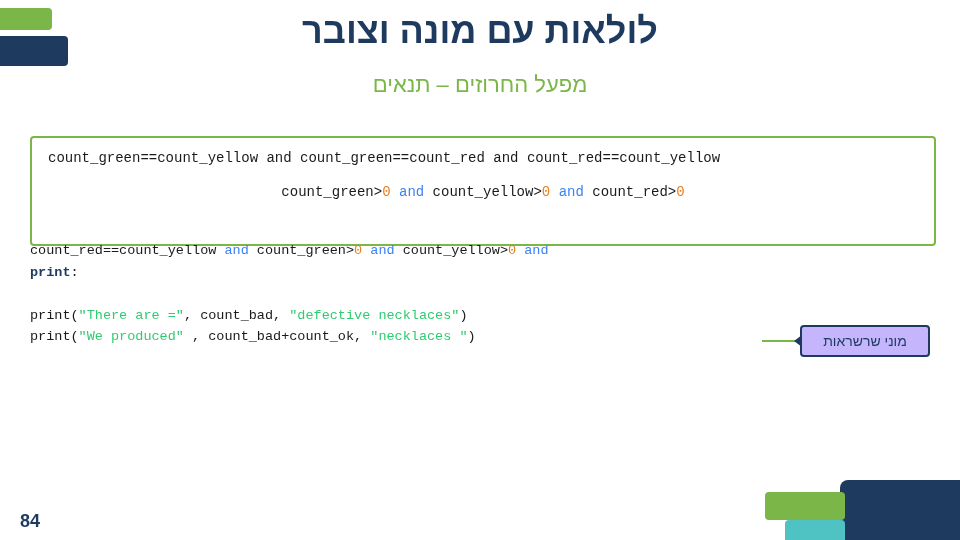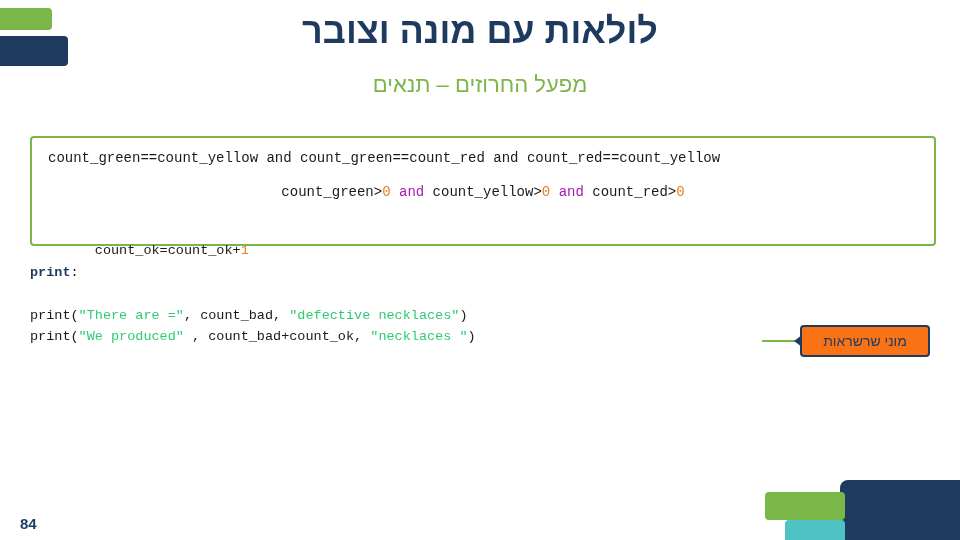--- a/index.html
+++ b/index.html
@@ -97,29 +97,29 @@
       font-family: 'Courier New', monospace;
       font-size: 13.5px;
       line-height: 1.6;
       color: #1a1a1a;
     }
 
     
     .kw { color: #1e3a5f; font-weight: bold; } 
     .str { color: #2ecc71; } 
     .num { color: #e67e22; } 
-    .and-word { color: #a21caf; } 
+    .and-word { color: #3b82f6; } 
 
     
     .tooltip-box {
       position: absolute;
       top: 325px;
       right: 30px;
       width: 130px;
-      background: #f97316;
+      background: #c4b5fd;
       border: 2px solid #1e3a5f;
       border-radius: 4px;
       padding: 6px 10px;
       font-size: 14px;
       color: #1e3a5f;
       direction: rtl;
       font-family: Arial, sans-serif;
       text-align: center;
     }
 
@@ -175,21 +175,21 @@
       height: 20px;
       background: #4fc3c3;
       border-radius: 4px 4px 0 0;
     }
 
     
     .page-number {
       position: absolute;
       bottom: 8px;
       left: 20px;
-      font-size: 15px;
+      font-size: 18px;
       font-weight: bold;
       color: #1e3a5f;
     }
   </style>
 </head>
 <body>
 
 <div class="bar-green"></div>
 
 <div class="bar-blue"></div>
@@ -207,21 +207,21 @@
     <span class="and-word"> and </span>
     <span>count_yellow&gt;</span><span class="num">0</span>
     <span class="and-word"> and </span>
     <span>count_red&gt;</span><span class="num">0</span>
   </div>
 </div>
 
 <div class="code-area">
 
   <div>
-    <span>&nbsp;&nbsp;&nbsp;&nbsp;&nbsp;&nbsp;&nbsp;&nbsp;count_ok=count_ok+</span><span class="num">1</span>
+    <span>count_red==count_yellow </span><span class="and-word">and</span><span> count_green&gt;</span><span class="num">0</span><span> </span><span class="and-word">and</span><span> count_yellow&gt;</span><span class="num">0</span><span class="and-word"> and</span>
   </div>
   <div>
     <span class="kw">print</span><span>:</span>
   </div>
   <div>&nbsp;</div>
   <div>
     <span>print(</span><span class="str">"There are ="</span><span>, count_bad, </span><span class="str">"defective necklaces"</span><span>)</span>
   </div>
   <div>
     <span>print(</span><span class="str">"We produced"</span><span> , count_bad+count_ok, </span><span class="str">"necklaces "</span><span>)</span>

